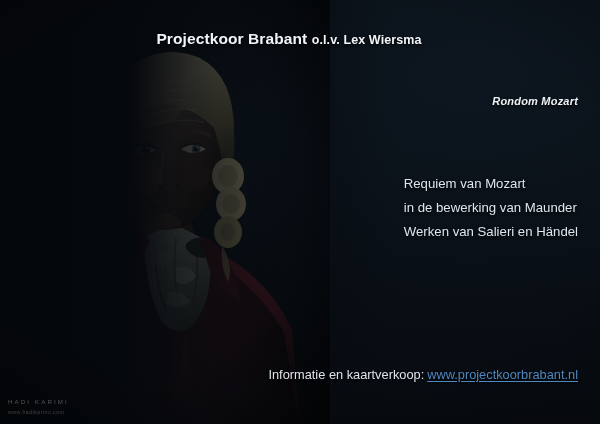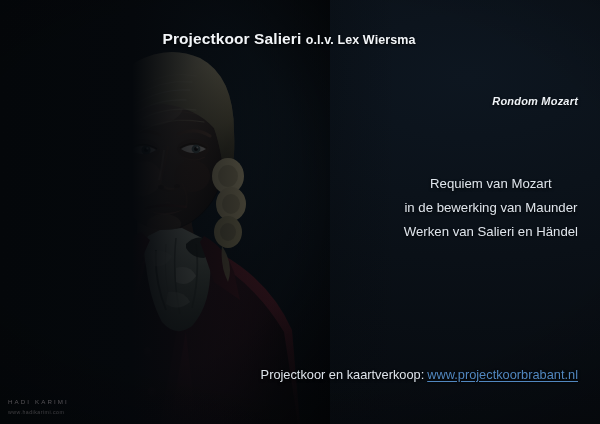--- a/index.html
+++ b/index.html
@@ -79,21 +79,21 @@
     line-height: 26px;
     letter-spacing: 0.2px;
     text-shadow: 0 1px 3px rgba(0,0,0,0.85);
     font-style: italic;
   }
 
   .program-block {
     position: absolute;
     right: 22px;
     top: 172px;
-    text-align: center;
+    text-align: left;
     color: #dfe5ec;
     font-size: 13.2px;
     line-height: 24px;
     font-weight: normal;
     text-shadow: 0 1px 3px rgba(0,0,0,0.85);
   }
 
   .details-block {
     position: absolute;
     right: 22px;
@@ -359,34 +359,34 @@
 
       <rect x="236" y="0" width="94" height="424" fill="#070b10" opacity="0.0"></rect>
     </svg>
   </div>
 
   <div class="bg-left-dark"></div>
   <div class="bg-vignette"></div>
 
   <div class="text-layer">
 
-    <div class="headline"><span>Projectkoor Salieri </span><span class="sub">o.l.v. Lex Wiersma</span></div>
+    <div class="headline"><span>Projectkoor Brabant </span><span class="sub">o.l.v. Lex Wiersma</span></div>
 
     <div class="title-block">
       <div>Rondom Mozart</div>
     </div>
 
     <div class="program-block">
       <div>Requiem van Mozart</div>
       <div>in de bewerking van Maunder</div>
       <div>Werken van Salieri en Händel</div>
     </div>
 
 
-    <div class="info-line"><span>Projectkoor en kaartverkoop:</span><a class="url" href="#">www.projectkoorbrabant.nl</a></div>
+    <div class="info-line"><span>Informatie en kaartverkoop:</span><a class="url" href="#">www.projectkoorbrabant.nl</a></div>
   </div>
 
   <div class="watermark">
     <span class="wm-name">HADI KARIMI</span>
     <span class="wm-site">www.hadikarimi.com</span>
   </div>
 
 </div>
 
 </body></html>

